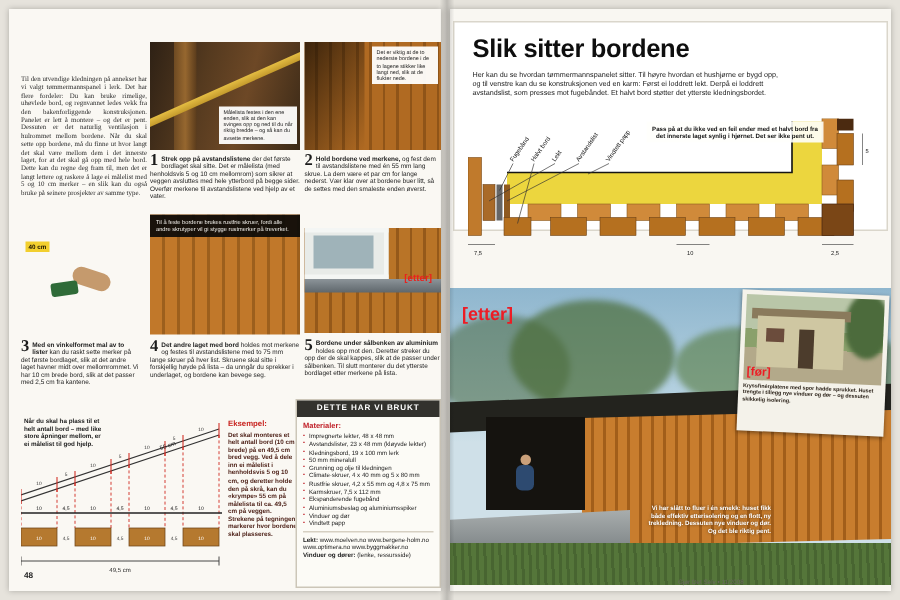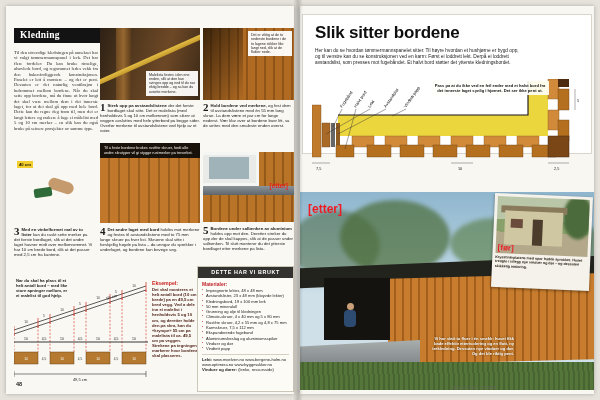--- a/index.html
+++ b/index.html
@@ -105,23 +105,20 @@
     font-weight:bold;text-align:right;text-shadow:0 0 2px rgba(0,0,0,.6);}
   .footer{left:152px;top:379px;font-size:4.2px;color:#6a675f;}
 </style>
 </head>
 <body>
 
 <div id="spread">
 
   <div id="left-page" class="page">
 
-    <div class="abs kledning-bar">
-      <span>Kledning</span>
-    </div>
 
     <div class="abs intro">Til den utvendige kledningen på annekset har vi valgt tømmermannspanel i lerk. Det har flere fordeler: Du kan bruke rimelige, uhøvlede bord, og regnvannet ledes vekk fra den bakenforliggende konstruksjonen. Panelet er lett å montere – og det er pent. Dessuten er det naturlig ventilasjon i hulrommet mellom bordene. Når du skal sette opp bordene, må du finne ut hvor langt det skal være mellom dem i det innerste laget, for at det skal gå opp med hele bord. Dette kan du regne deg fram til, men det er langt lettere og raskere å lage ei målelist med 5 og 10 cm merker – en slik kan du også bruke på seinere prosjekter av samme type.</div>
 
     <div class="abs photo ph-a">
       <div class="abs stud"></div>
       <div class="abs lath"></div>
       <div class="abs note note-a">Målelista festes i den ene enden, slik at den kan svinges opp og ned til du når riktig bredde – og så kan du avsette merkene.</div>
     </div>
     <div class="abs photo ph-b">
       <div class="abs shade"></div>

